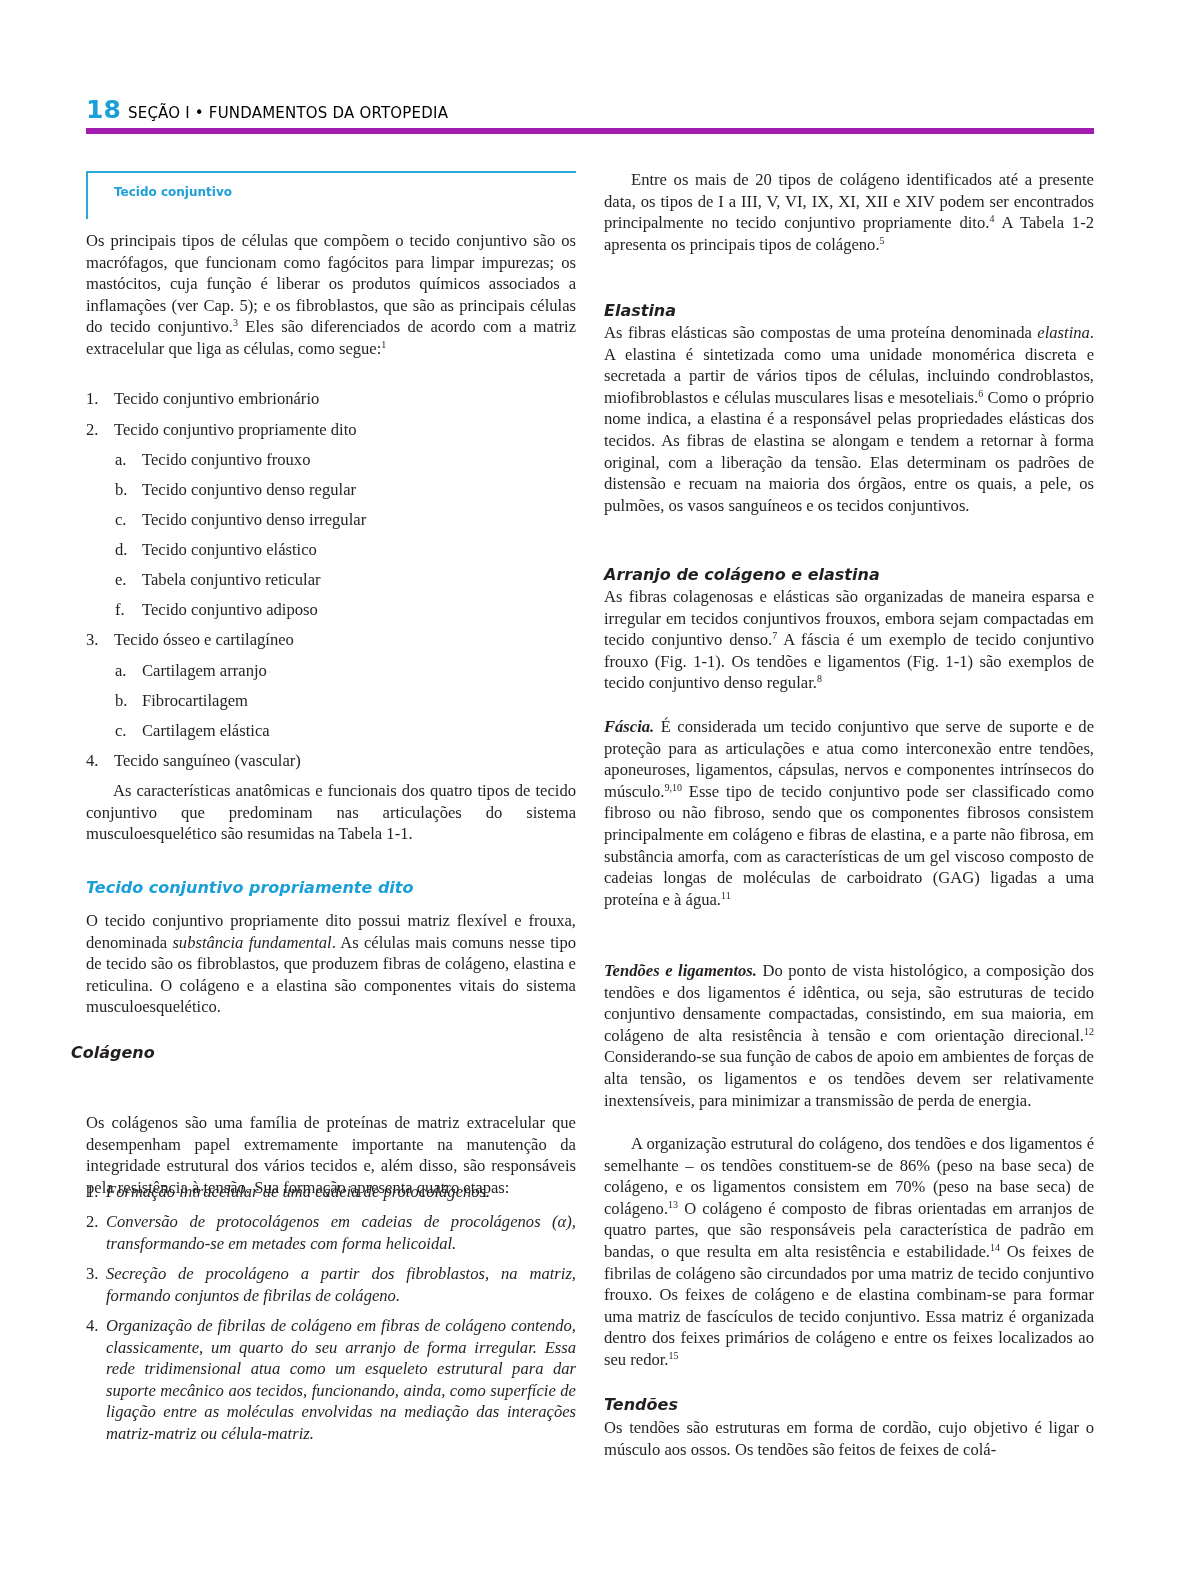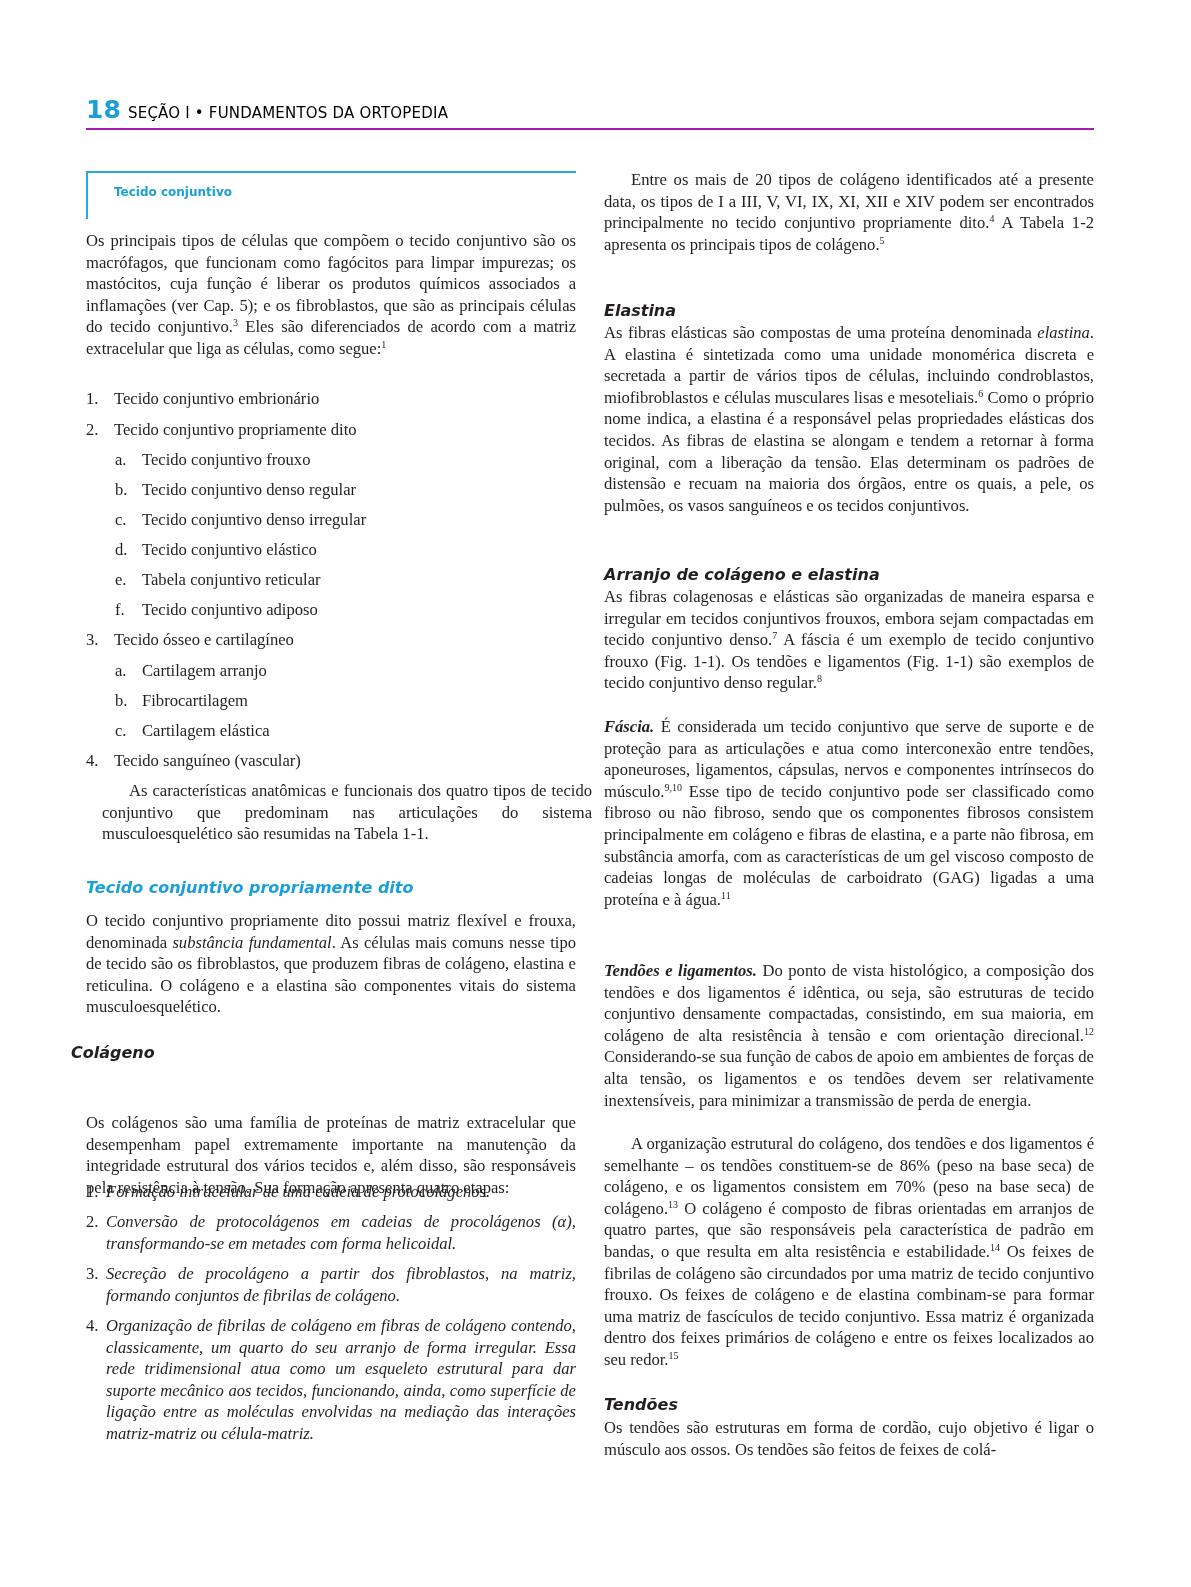--- a/index.html
+++ b/index.html
@@ -1,19 +1,19 @@
 <!DOCTYPE html>
 <html><head>
 <meta charset="utf-8">
 <style>
   html, body { margin: 0; padding: 0; background: #ffffff; }
   body { width: 1191px; height: 1587px; position: relative; overflow: hidden;
          font-family: "Liberation Serif", "DejaVu Serif", serif; color: #231f20; }
   .header { position: absolute; left: 86px; top: 94px; width: 1008px; height: 34px;
-            border-bottom: 2px solid #a21caf; }
+            border-bottom: 6px solid #a21caf; }
   .page-num { font-family: "DejaVu Sans", sans-serif; font-weight: bold; font-size: 25px;
               color: #1a9fd8; position: absolute; left: 0; top: 1px; }
   .running-head { font-family: "DejaVu Sans", sans-serif; font-size: 15px; color: #000000;
                   position: absolute; left: 42px; top: 10px; letter-spacing: 0.2px; }
   .p { font-size: 16.6px; line-height: 21.6px; text-align: justify; margin: 0;
        hyphens: manual; }
   .indent { text-indent: 27px; }
   .section-box { position: absolute; left: 86px; top: 171px; width: 490px; height: 48px;
                  border-top: 2px solid #2aa9dc; border-left: 2px solid #2aa9dc; box-sizing: border-box; }
   .section-title { font-family: "DejaVu Sans", sans-serif; font-weight: bold; font-size: 12px;
@@ -97,21 +97,21 @@
   <div class="li sub" style="left:86px; top:720px;">
       <span class="n">c.</span>
       <span class="t">Cartilagem elástica</span>
     </div>
   <div class="li" style="left:86px; top:750px;">
       <span class="n">4.</span>
       <span class="t">Tecido sanguíneo (vascular)</span>
     </div>
 </div>
 
-<p class="p indent abs" style="left:86px; top:780px; width:490px;margin-left:16px;">As características anatômicas e funcionais dos quatro tipos de tecido conjuntivo que predominam nas articulações do sistema musculoesquelético são resumidas na Tabela 1-1.</p>
+<p class="p indent abs" style="left:86px; top:780px; width:490px;">As características anatômicas e funcionais dos quatro tipos de tecido conjuntivo que predominam nas articulações do sistema musculoesquelético são resumidas na Tabela 1-1.</p>
 
 <div class="abs h-blue-it" style="left:86px; top:878px;">Tecido conjuntivo propriamente dito</div>
 
 <p class="p abs" style="left:86px; top:910px; width:490px;"><span>O tecido conjuntivo propriamente dito possui matriz flexível e frouxa, denominada </span><em>substância fundamental</em><span>. As células mais comuns nesse tipo de tecido são os fibroblastos, que produzem fibras de colágeno, elastina e reticulina. O colágeno e a elastina são componentes vitais do sistema musculoesquelético.</span></p>
 
 <div class="abs h-black-it" style="left:71px; top:1042px;">Colágeno</div>
 <p class="p abs" style="left:86px; top:1064px; width:490px;margin-top:48px;">Os colágenos são uma família de proteínas de matriz extracelular que desempenham papel extremamente importante na manutenção da integridade estrutural dos vários tecidos e, além disso, são responsáveis pela resistência à tensão. Sua formação apresenta quatro etapas:</p>
 
 <div class="ol-block" style="top:1181px;">
     <span class="n">1.</span>

